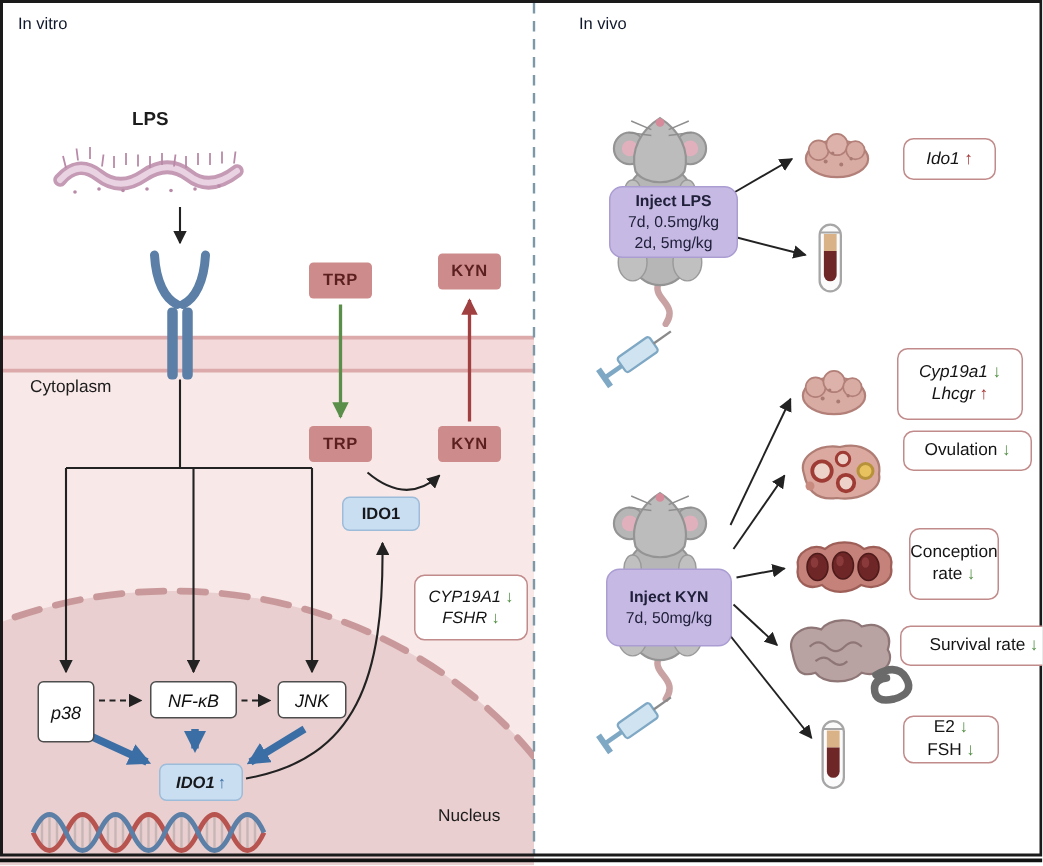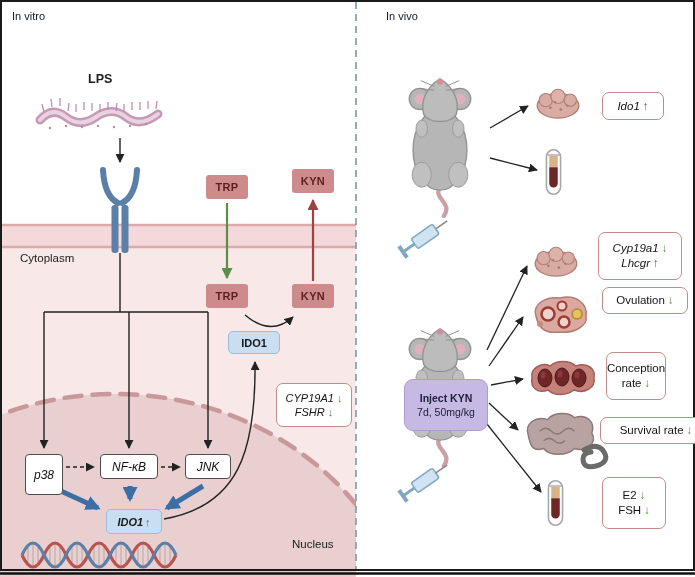--- a/index.html
+++ b/index.html
@@ -225,20 +225,25 @@
 <div class="kbox" style="left:100px;top:454px;width:58px;height:25px">NF-κB</div>
 <div class="kbox" style="left:185px;top:454px;width:46px;height:25px">JNK</div>
 
 <div class="bluebox" style="left:106px;top:509px;width:56px;height:25px">
   <span class="gene bold">IDO1</span>
       <span class="bup">↑</span>
 </div>
 
 <div class="label title" style="left:386px;top:10px">In vivo</div>
 
+<div class="pbox" style="left:406px;top:124px;width:86px;height:48px">
+  <div class="ptitle">Inject LPS</div>
+  <div>7d, 0.5mg/kg</div>
+  <div>2d, 5mg/kg</div>
+</div>
 
 <div class="rbox" style="left:602px;top:92px;width:62px;height:28px">
   <div><span class="gene">Ido1</span><span class="up">↑</span></div>
 </div>
 
 
 <div class="pbox" style="left:404px;top:379px;width:84px;height:52px">
   <div class="ptitle">Inject KYN</div>
   <div>7d, 50mg/kg</div>
 </div>
@@ -253,18 +258,18 @@
 </div>
 
 <div class="rbox" style="left:606px;top:352px;width:60px;height:48px">
   <div><span>Conception rate</span><span class="dn">↓</span></div>
 </div>
 
 <div class="rbox" style="left:600px;top:417px;width:112px;height:27px">
   <div><span>Survival rate</span><span class="dn">↓</span></div>
 </div>
 
-<div class="rbox" style="left:602px;top:477px;width:64px;height:52px">
+<div class="rbox" style="left:602px;top:477px;width:64px;height:32px">
   <div><span>E2</span><span class="dn">↓</span></div>
   <div><span>FSH</span><span class="dn">↓</span></div>
 </div>
 
 </div>
 
 </body></html>

